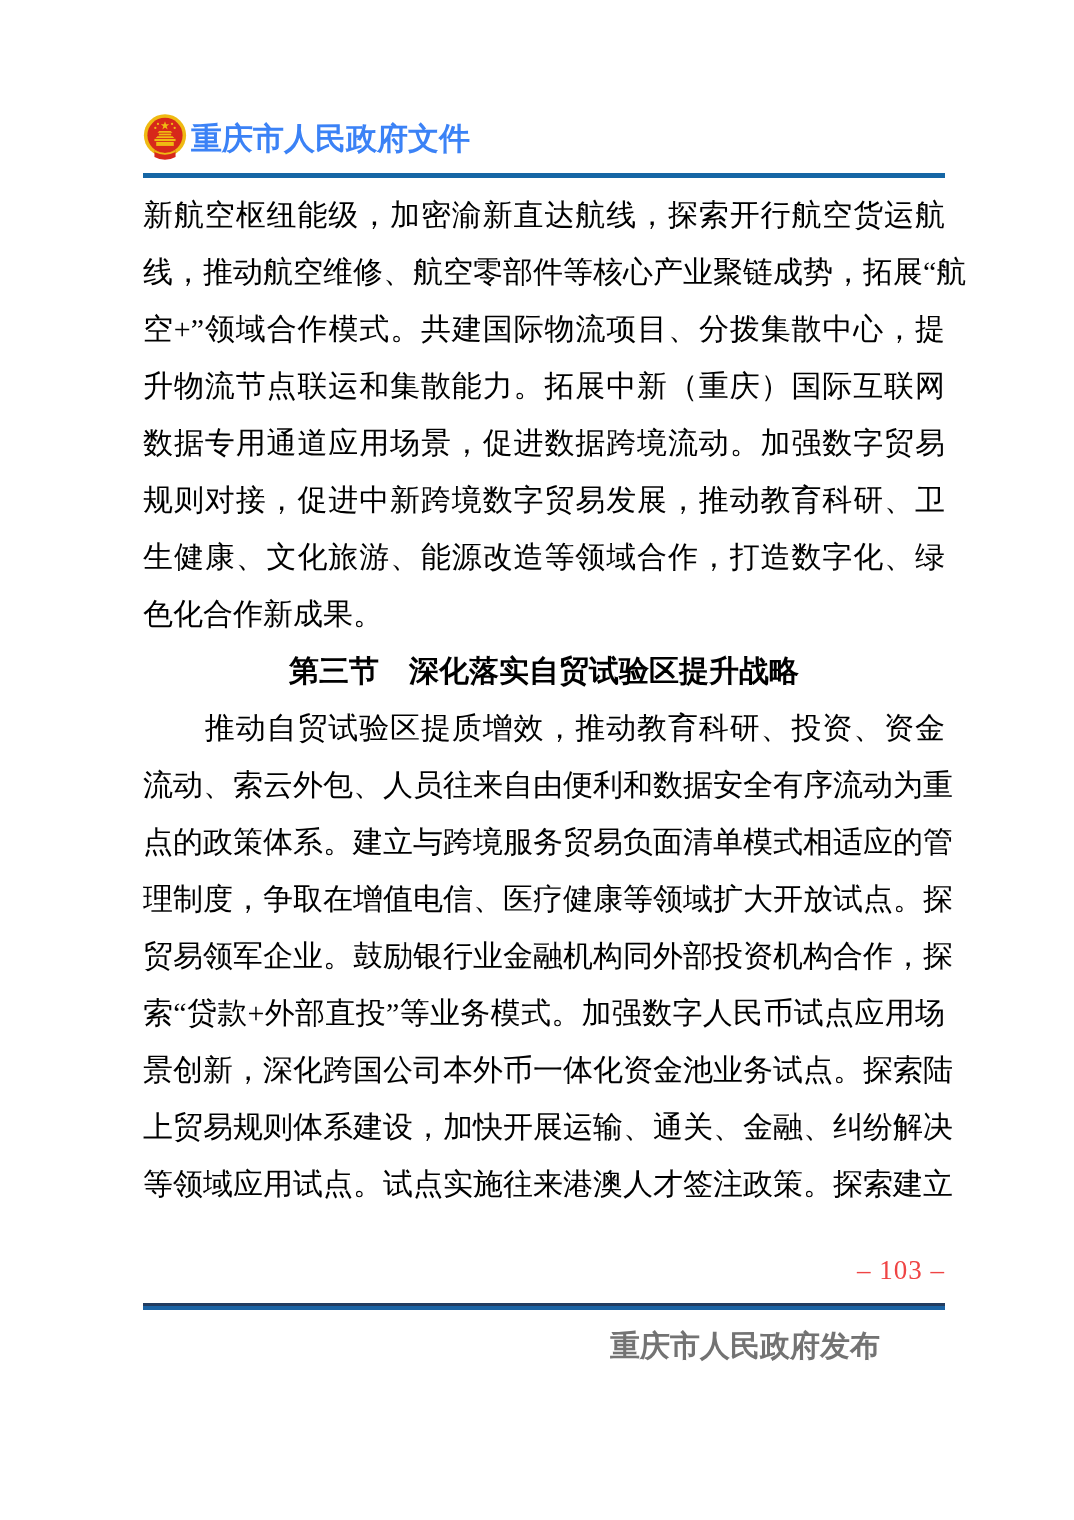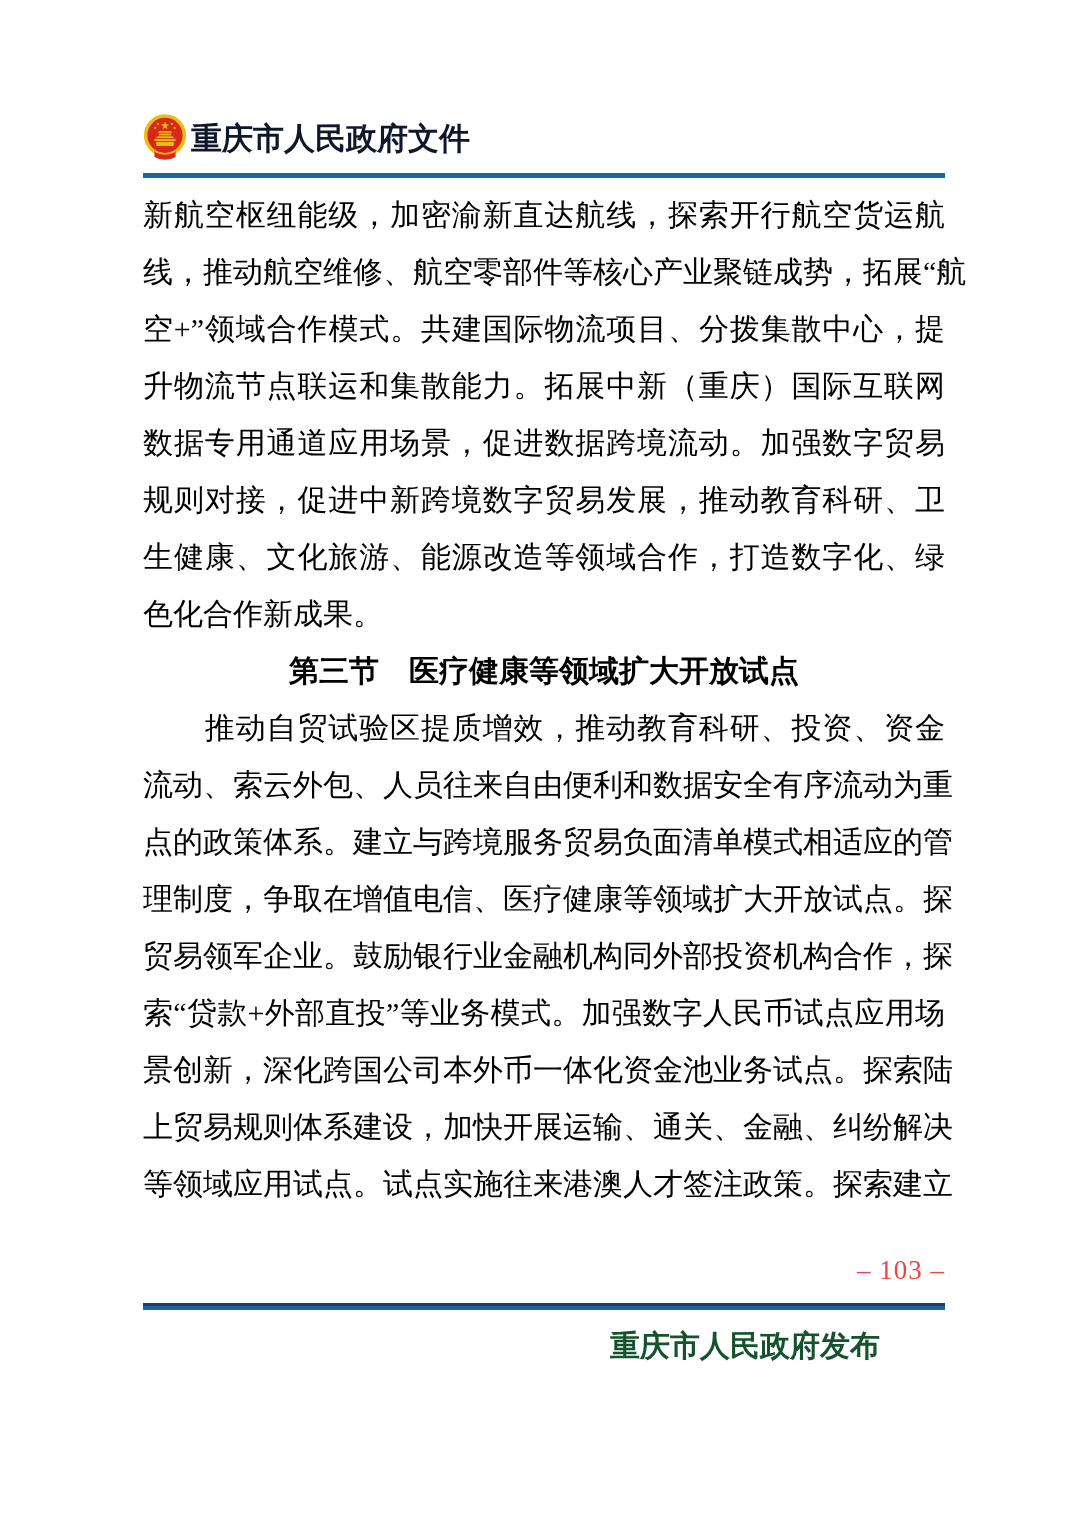--- a/index.html
+++ b/index.html
@@ -28,21 +28,21 @@
   .emblem {
     width: 44px;
     height: 50px;
     flex: 0 0 auto;
     margin-right: 4px;
   }
   .doc-title {
     font-family: Liberation Serif, serif;
     font-size: 31px;
     font-weight: bold;
-    color: #0f172a;
+    color: #3b82f6;
     letter-spacing: 0px;
     white-space: nowrap;
     padding-top: 2px;
   }
   .header-rule {
     position: absolute;
     left: 143px;
     top: 173px;
     width: 802px;
     height: 5px;
@@ -96,21 +96,21 @@
   }
   .publisher {
     position: absolute;
     left: 143px;
     top: 1326px;
     width: 737px;
     text-align: right;
     font-family: "Liberation Sans", "DejaVu Sans", sans-serif;
     font-size: 30px;
     font-weight: bold;
-    color: #14532d;
+    color: #737373;
     white-space: nowrap;
   }
 </style>
 </head>
 <body>
 
 <div class="page">
 
   <div class="doc-header">
     <svg class="emblem" viewBox="0 0 100 112" xmlns="http://www.w3.org/2000/svg">
@@ -139,21 +139,21 @@
       <div class="tline">新航空枢纽能级，加密渝新直达航线，探索开行航空货运航</div>
       <div class="tline">线，推动航空维修、航空零部件等核心产业聚链成势，拓展“航</div>
       <div class="tline">空+”领域合作模式。共建国际物流项目、分拨集散中心，提</div>
       <div class="tline">升物流节点联运和集散能力。拓展中新（重庆）国际互联网</div>
       <div class="tline">数据专用通道应用场景，促进数据跨境流动。加强数字贸易</div>
       <div class="tline">规则对接，促进中新跨境数字贸易发展，推动教育科研、卫</div>
       <div class="tline">生健康、文化旅游、能源改造等领域合作，打造数字化、绿</div>
       <div class="tline no-stretch">色化合作新成果。</div>
     </div>
 
-    <div class="tline heading">第三节　医疗健康等领域扩大开放试点</div>
+    <div class="tline heading">第三节　深化落实自贸试验区提升战略</div>
 
     <div>
       <div class="tline">　　推动自贸试验区提质增效，推动教育科研、投资、资金</div>
       <div class="tline">流动、索云外包、人员往来自由便利和数据安全有序流动为重</div>
       <div class="tline">点的政策体系。建立与跨境服务贸易负面清单模式相适应的管</div>
       <div class="tline">理制度，争取在增值电信、医疗健康等领域扩大开放试点。探</div>
       <div class="tline">贸易领军企业。鼓励银行业金融机构同外部投资机构合作，探</div>
       <div class="tline">索“贷款+外部直投”等业务模式。加强数字人民币试点应用场</div>
       <div class="tline">景创新，深化跨国公司本外币一体化资金池业务试点。探索陆</div>
       <div class="tline">上贸易规则体系建设，加快开展运输、通关、金融、纠纷解决</div>

